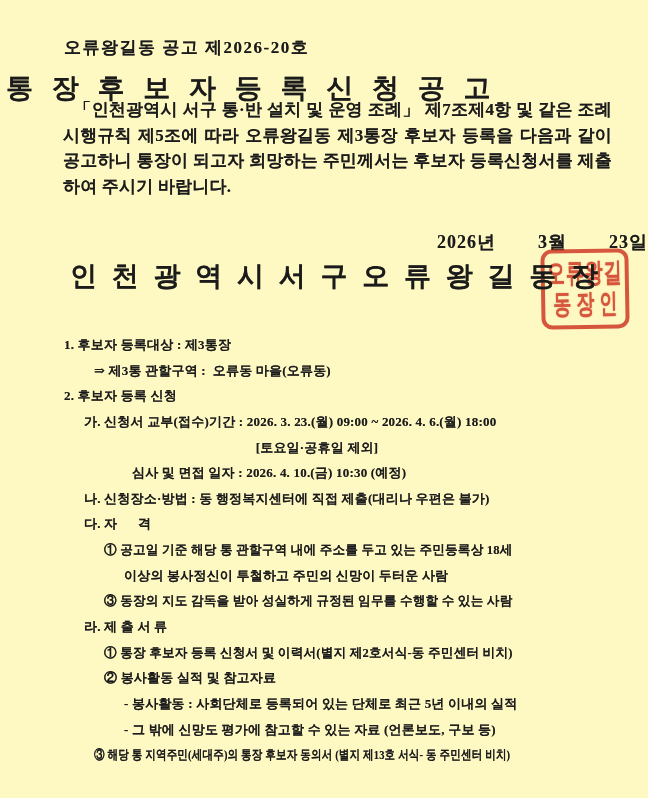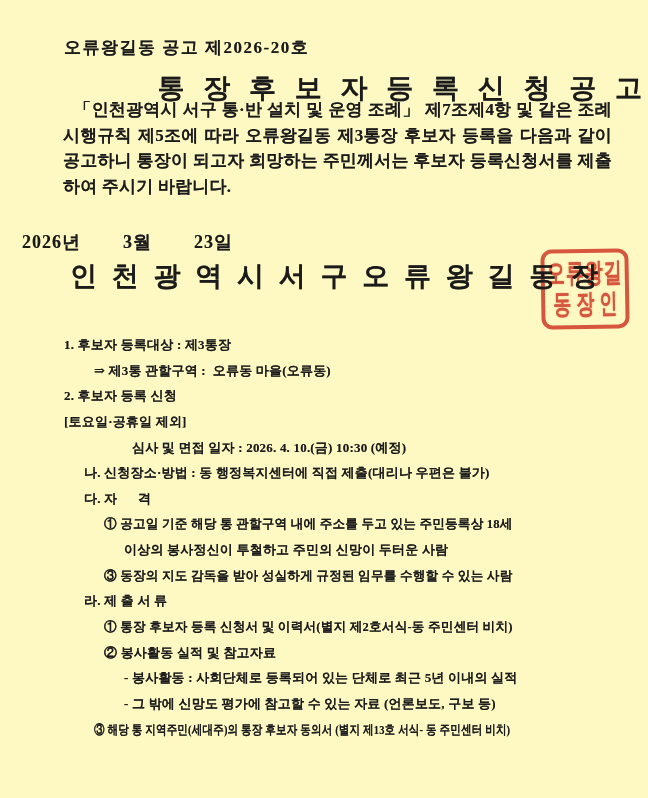--- a/index.html
+++ b/index.html
@@ -11,31 +11,31 @@
   }
   .page{position:relative;width:648px;height:798px;overflow:hidden;background:#fef9c3;}
   .scan-text{text-shadow:0 0 .5px rgba(20,20,20,.55);}
 
   .doc-number{
     position:absolute;left:64px;top:36px;
     font-size:17px;letter-spacing:1.5px;white-space:pre;
   }
   .doc-title{
     position:absolute;left:0;top:70px;width:648px;
-    text-align:right;font-size:27px;font-weight:900;
+    text-align:left;font-size:27px;font-weight:900;
     letter-spacing:6px;text-indent:6px;white-space:pre;
   }
   .intro{
     position:absolute;left:63px;top:97px;width:549px;
     font-size:17px;line-height:25.5px;text-align:justify;
     text-indent:11px;letter-spacing:.2px;
   }
   .date-line{
     position:absolute;left:0;top:209px;width:648px;
-    text-align:left;font-size:18px;letter-spacing:1px;white-space:pre;
+    text-align:right;font-size:18px;letter-spacing:1px;white-space:pre;
   }
   .date-line .gap{display:inline-block;width:42px;}
   .issuer-line{
     position:absolute;left:12px;top:258px;width:648px;
     text-align:center;font-size:27px;font-weight:900;
     letter-spacing:4px;white-space:pre;z-index:2;
   }
   .seal{
     position:absolute;left:541px;top:249px;width:80px;height:72px;
     border:4px solid #d0402b;border-radius:11px;z-index:1;opacity:.88;
@@ -54,21 +54,21 @@
   }
   .line{
     display:block;line-height:25.65px;height:25.65px;
     white-space:pre;letter-spacing:.2px;
   }
   .ind-20{margin-left:20px;}
   .ind-30{margin-left:30px;}
   .ind-40{margin-left:40px;}
   .ind-47{margin-left:68px;}
   .ind-60{margin-left:60px;}
-  .center{text-align:left;margin-right:66px;}
+  .center{text-align:center;margin-right:66px;}
 </style>
 </head>
 <body>
 
 <div class="page">
 
   <div class="doc-number scan-text">오류왕길동 공고 제2026-20호</div>
 
   <div class="doc-title scan-text">통 장 후 보 자 등 록 신 청 공 고</div>
 
@@ -82,20 +82,21 @@
 
   <div class="seal">
     <div class="seal-row">오류왕길</div>
     <div class="seal-row">동장인</div>
   </div>
 
   <div class="body-block">
       <div class="line scan-text">1. 후보자 등록대상 : 제3통장</div>
       <div class="line scan-text ind-30">⇒ 제3통 관할구역 :  오류동 마을(오류동)</div>
       <div class="line scan-text">2. 후보자 등록 신청</div>
+      <div class="line scan-text ind-20">가. 신청서 교부(접수)기간 : 2026. 3. 23.(월) 09:00 ~ 2026. 4. 6.(월) 18:00</div>
       <div class="line scan-text center">[토요일·공휴일 제외]</div>
       <div class="line scan-text ind-47">심사 및 면접 일자 : 2026. 4. 10.(금) 10:30 (예정)</div>
       <div class="line scan-text ind-20">나. 신청장소·방법 : 동 행정복지센터에 직접 제출(대리나 우편은 불가)</div>
       <div class="line scan-text ind-20">다. 자      격</div>
       <div class="line scan-text ind-40" style="transform-origin: left center; transform: scaleX(0.970803);">① 공고일 기준 해당 통 관할구역 내에 주소를 두고 있는 주민등록상 18세</div>
       <div class="line scan-text ind-60">이상의 봉사정신이 투철하고 주민의 신망이 두터운 사람</div>
       <div class="line scan-text ind-40" style="transform-origin: left center; transform: scaleX(0.970803);">③ 동장의 지도 감독을 받아 성실하게 규정된 임무를 수행할 수 있는 사람</div>
       <div class="line scan-text ind-20">라. 제 출 서 류</div>
       <div class="line scan-text ind-40" style="transform-origin: left center; transform: scaleX(0.970803);">① 통장 후보자 등록 신청서 및 이력서(별지 제2호서식-동 주민센터 비치)</div>
       <div class="line scan-text ind-40">② 봉사활동 실적 및 참고자료</div>

